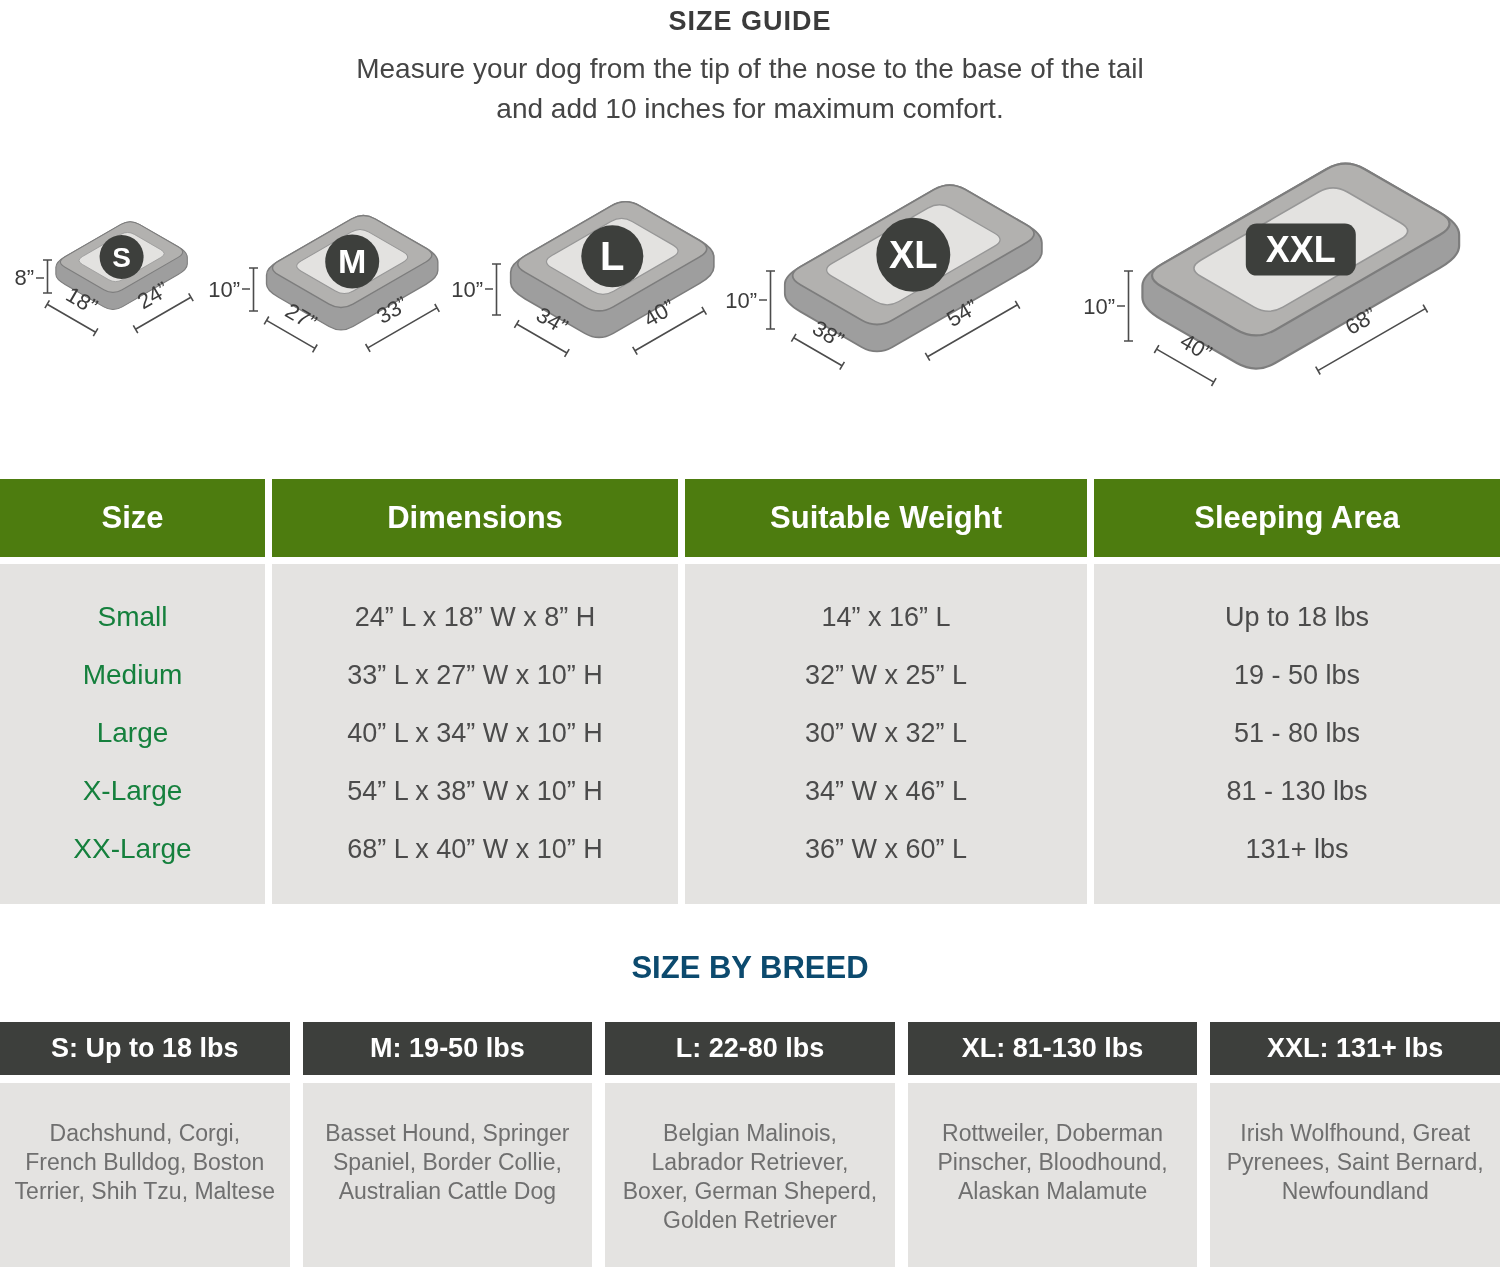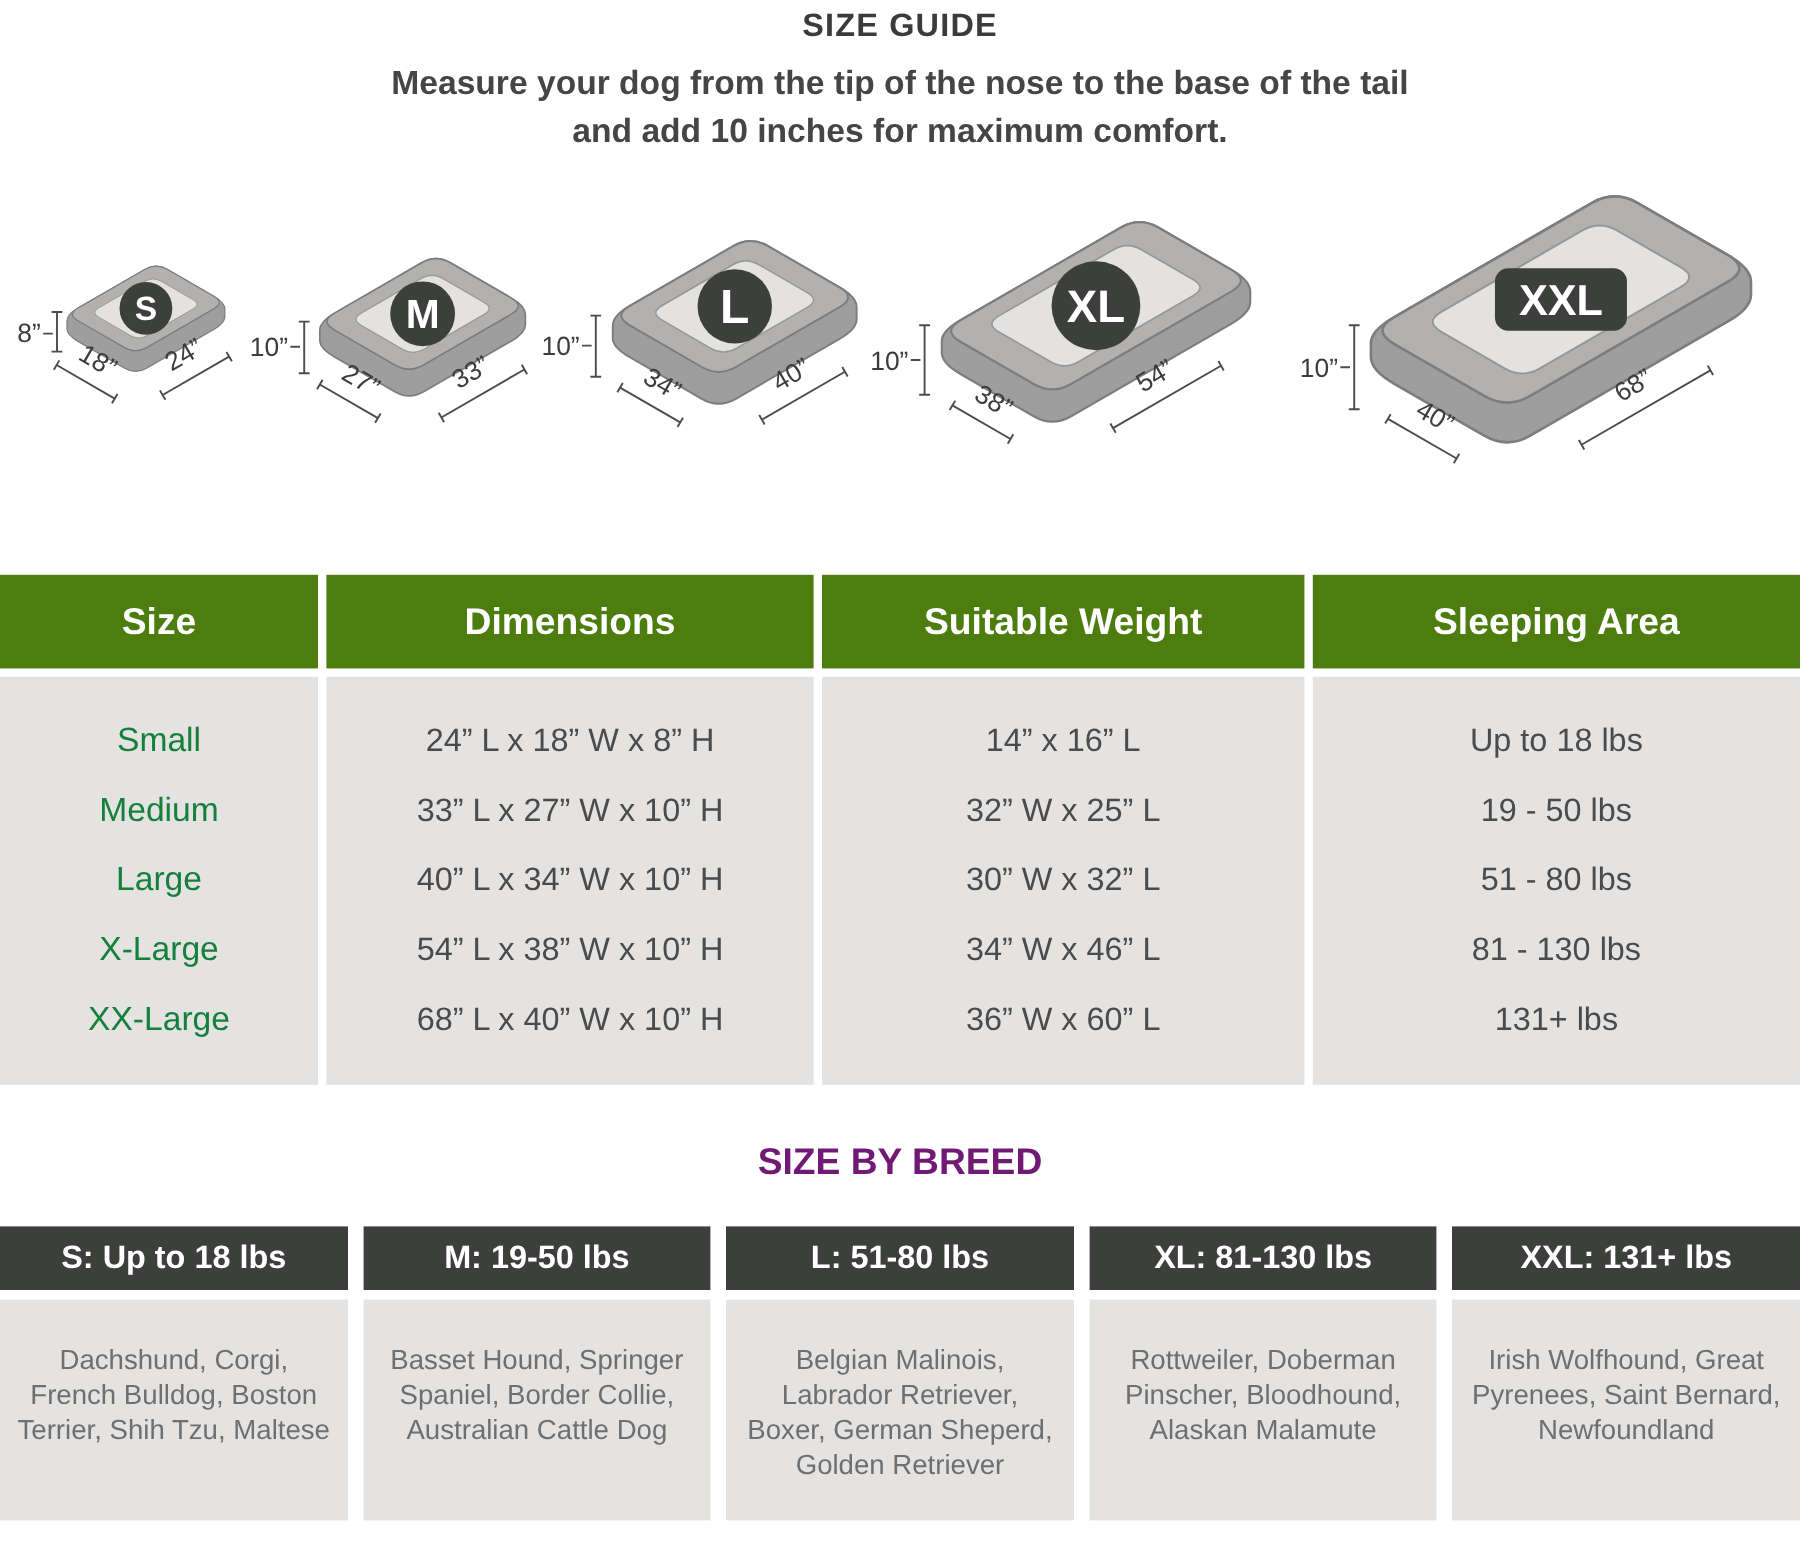--- a/index.html
+++ b/index.html
@@ -2,21 +2,21 @@
 <html><head>
 <meta charset="utf-8">
 <style>
   html,body{margin:0;padding:0;background:#ffffff;}
   body{width:1500px;height:1286px;overflow:hidden;
        font-family:"Liberation Sans", sans-serif;color:#3e3e3e;}
 
   
   .intro{padding-top:6px;text-align:center;}
   .intro h1{margin:0;font-size:27px;font-weight:bold;color:#3b3b3b;letter-spacing:1px;}
-  .intro .sub{margin-top:12px;font-size:28px;line-height:40px;color:#454545;font-weight:700;}
+  .intro .sub{margin-top:12px;font-size:28px;line-height:40px;color:#454545;font-weight:400;}
 
   
   .beds{height:300px;display:flex;justify-content:center;align-items:center;gap:6px;}
   .bed-fig{margin:0;display:block;}
   .bed-side{fill:#9e9e9e;stroke:#7d7d7d;stroke-width:1.6;}
   .bed-rim{fill:#b2b1af;stroke:#7d7d7d;stroke-width:1.6;}
   .bed-inner{fill:#e3e2e0;stroke:#979797;stroke-width:1.2;}
   .dim{stroke:#4c4c4c;stroke-width:1.6;fill:none;}
   .dim-label{font-size:22px;fill:#3c3c3c;}
   .badge{fill:#3d3f3c;}
@@ -27,21 +27,21 @@
               grid-template-columns:265px 406px 402px auto;
               gap:7px;width:1500px;}
   .st-head{background:#4d7c0f;height:78px;display:flex;align-items:center;justify-content:center;
            color:#ffffff;font-size:31px;font-weight:bold;}
   .st-body{background:#e4e3e1;padding:24px 0 26px 0;}
   .st-row{height:58px;display:flex;align-items:center;justify-content:center;
           font-size:27px;color:#4b4b4b;}
   .st-body.first .st-row{font-size:28px;color:#15803d;}
 
   
-  .breed-title{margin-top:46px;text-align:center;font-size:31px;font-weight:bold;color:#701a75;}
+  .breed-title{margin-top:46px;text-align:center;font-size:31px;font-weight:bold;color:#0c4a6e;}
   .breed-table{margin-top:36px;display:grid;grid-template-columns:repeat(5,1fr);
                gap:8px 13px;width:1500px;}
   .bt-head{background:#3d3f3c;height:53px;display:flex;align-items:center;justify-content:center;
            color:#ffffff;font-size:27px;font-weight:bold;}
   .bt-body{background:#e4e3e1;height:184px;padding:36px 12px 0 12px;box-sizing:border-box;
            text-align:center;font-size:23px;line-height:29px;color:#6f6f6f;}
 </style>
 </head>
 <body>
 
@@ -186,21 +186,21 @@
     <div class="st-row">81 - 130 lbs</div>
     <div class="st-row">131+ lbs</div>
   </div>
 </section>
 
 <h2 class="breed-title">SIZE BY BREED</h2>
 
 <section class="breed-table">
   <div class="bt-head">S: Up to 18 lbs</div>
   <div class="bt-head">M: 19-50 lbs</div>
-  <div class="bt-head">L: 51-80 lbs</div>
+  <div class="bt-head">L: 22-80 lbs</div>
   <div class="bt-head">XL: 81-130 lbs</div>
   <div class="bt-head">XXL: 131+ lbs</div>
 
   <div class="bt-body">Dachshund, Corgi, French Bulldog, Boston Terrier, Shih Tzu, Maltese</div>
   <div class="bt-body">Basset Hound, Springer Spaniel, Border Collie, Australian Cattle Dog</div>
   <div class="bt-body">Belgian Malinois, Labrador Retriever, Boxer, German Sheperd, Golden Retriever</div>
   <div class="bt-body">Rottweiler, Doberman Pinscher, Bloodhound, Alaskan Malamute</div>
   <div class="bt-body">Irish Wolfhound, Great Pyrenees, Saint Bernard, Newfoundland</div>
 </section>
 

